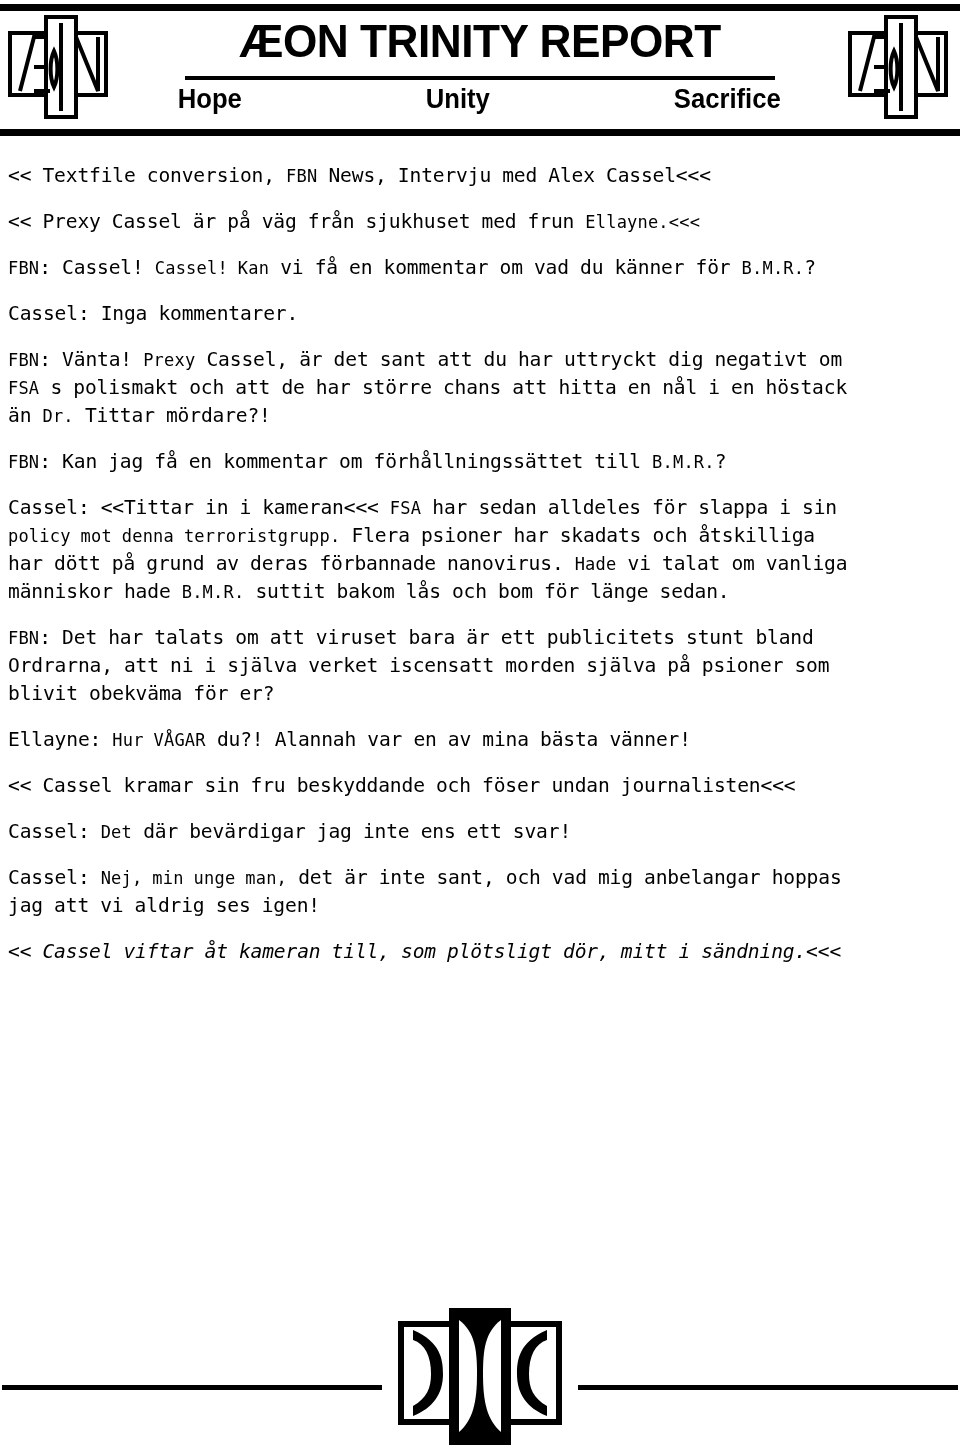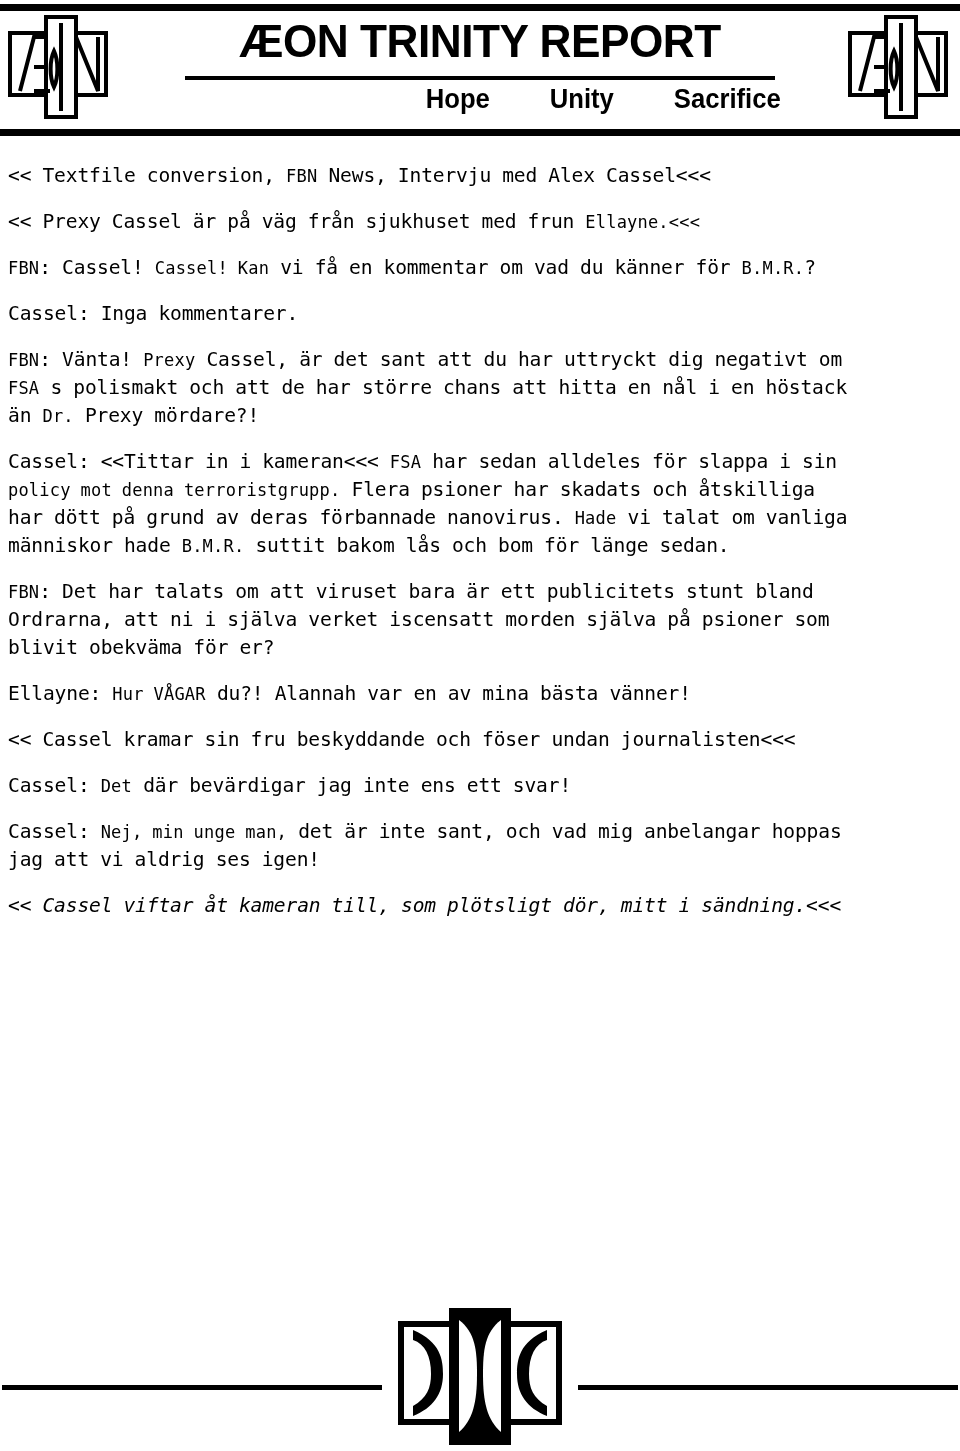--- a/index.html
+++ b/index.html
@@ -64,21 +64,21 @@
     white-space: nowrap;
   }
   .masthead-divider {
     width: 590px;
     height: 4px;
     background: #000;
     margin: 8px auto 3px auto;
   }
   .masthead-tagline {
     display: flex;
-    justify-content: flex-end;
+    justify-content: space-between;
     gap: 56px;
     font-family: "Liberation Sans", sans-serif;
     font-weight: bold;
     font-size: 27px;
     line-height: 32px;
   }
   .masthead-tagline span { transform: scaleX(0.95); display: inline-block; }
 
   
   .transcript {
@@ -182,21 +182,22 @@
   <div class="rule-bottom"></div>
 </div>
 
 <div class="transcript">
     <div class="para"><span>&lt;&lt; Textfile conversion, </span><span class="sc">FBN</span><span> News, Intervju med Alex Cassel&lt;&lt;&lt;</span></div>
     <div class="para"><span>&lt;&lt; Prexy Cassel är på väg från sjukhuset med frun </span><span class="sc">Ellayne.&lt;&lt;&lt;</span></div>
     <div class="para"><span class="sc">FBN</span><span>: Cassel! </span><span class="sc">Cassel! Kan</span><span> vi få en kommentar om vad du känner för </span><span class="sc">B.M.R.</span><span>?</span></div>
     <div class="para"><span>Cassel: Inga kommentarer.</span></div>
     <div class="para"><span class="sc">FBN</span><span>: Vänta! </span><span class="sc">Prexy</span><span> Cassel, är det sant att du har uttryckt dig negativt om
 </span><span class="sc">FSA</span><span> s polismakt och att de har större chans att hitta en nål i en höstack
-än </span><span class="sc">Dr.</span><span> Prexy mördare?!</span></div>
+än </span><span class="sc">Dr.</span><span> Tittar mördare?!</span></div>
+    <div class="para"><span class="sc">FBN</span><span>: Kan jag få en kommentar om förhållningssättet till </span><span class="sc">B.M.R.</span><span>?</span></div>
     <div class="para"><span>Cassel: &lt;&lt;Tittar in i kameran&lt;&lt;&lt; </span><span class="sc">FSA</span><span> har sedan alldeles för slappa i sin
 </span><span class="sc">policy mot denna terroristgrupp.</span><span> Flera psioner har skadats och åtskilliga
 har dött på grund av deras förbannade nanovirus. </span><span class="sc">Hade</span><span> vi talat om vanliga
 människor hade </span><span class="sc">B.M.R.</span><span> suttit bakom lås och bom för länge sedan.</span></div>
     <div class="para"><span class="sc">FBN</span><span>: Det har talats om att viruset bara är ett publicitets stunt bland
 Ordrarna, att ni i själva verket iscensatt morden själva på psioner som
 blivit obekväma för er?</span></div>
     <div class="para"><span>Ellayne: </span><span class="sc">Hur VÅGAR</span><span> du?! Alannah var en av mina bästa vänner!</span></div>
     <div class="para"><span>&lt;&lt; Cassel kramar sin fru beskyddande och föser undan journalisten&lt;&lt;&lt;</span></div>
     <div class="para"><span>Cassel: </span><span class="sc">Det</span><span> där bevärdigar jag inte ens ett svar!</span></div>

